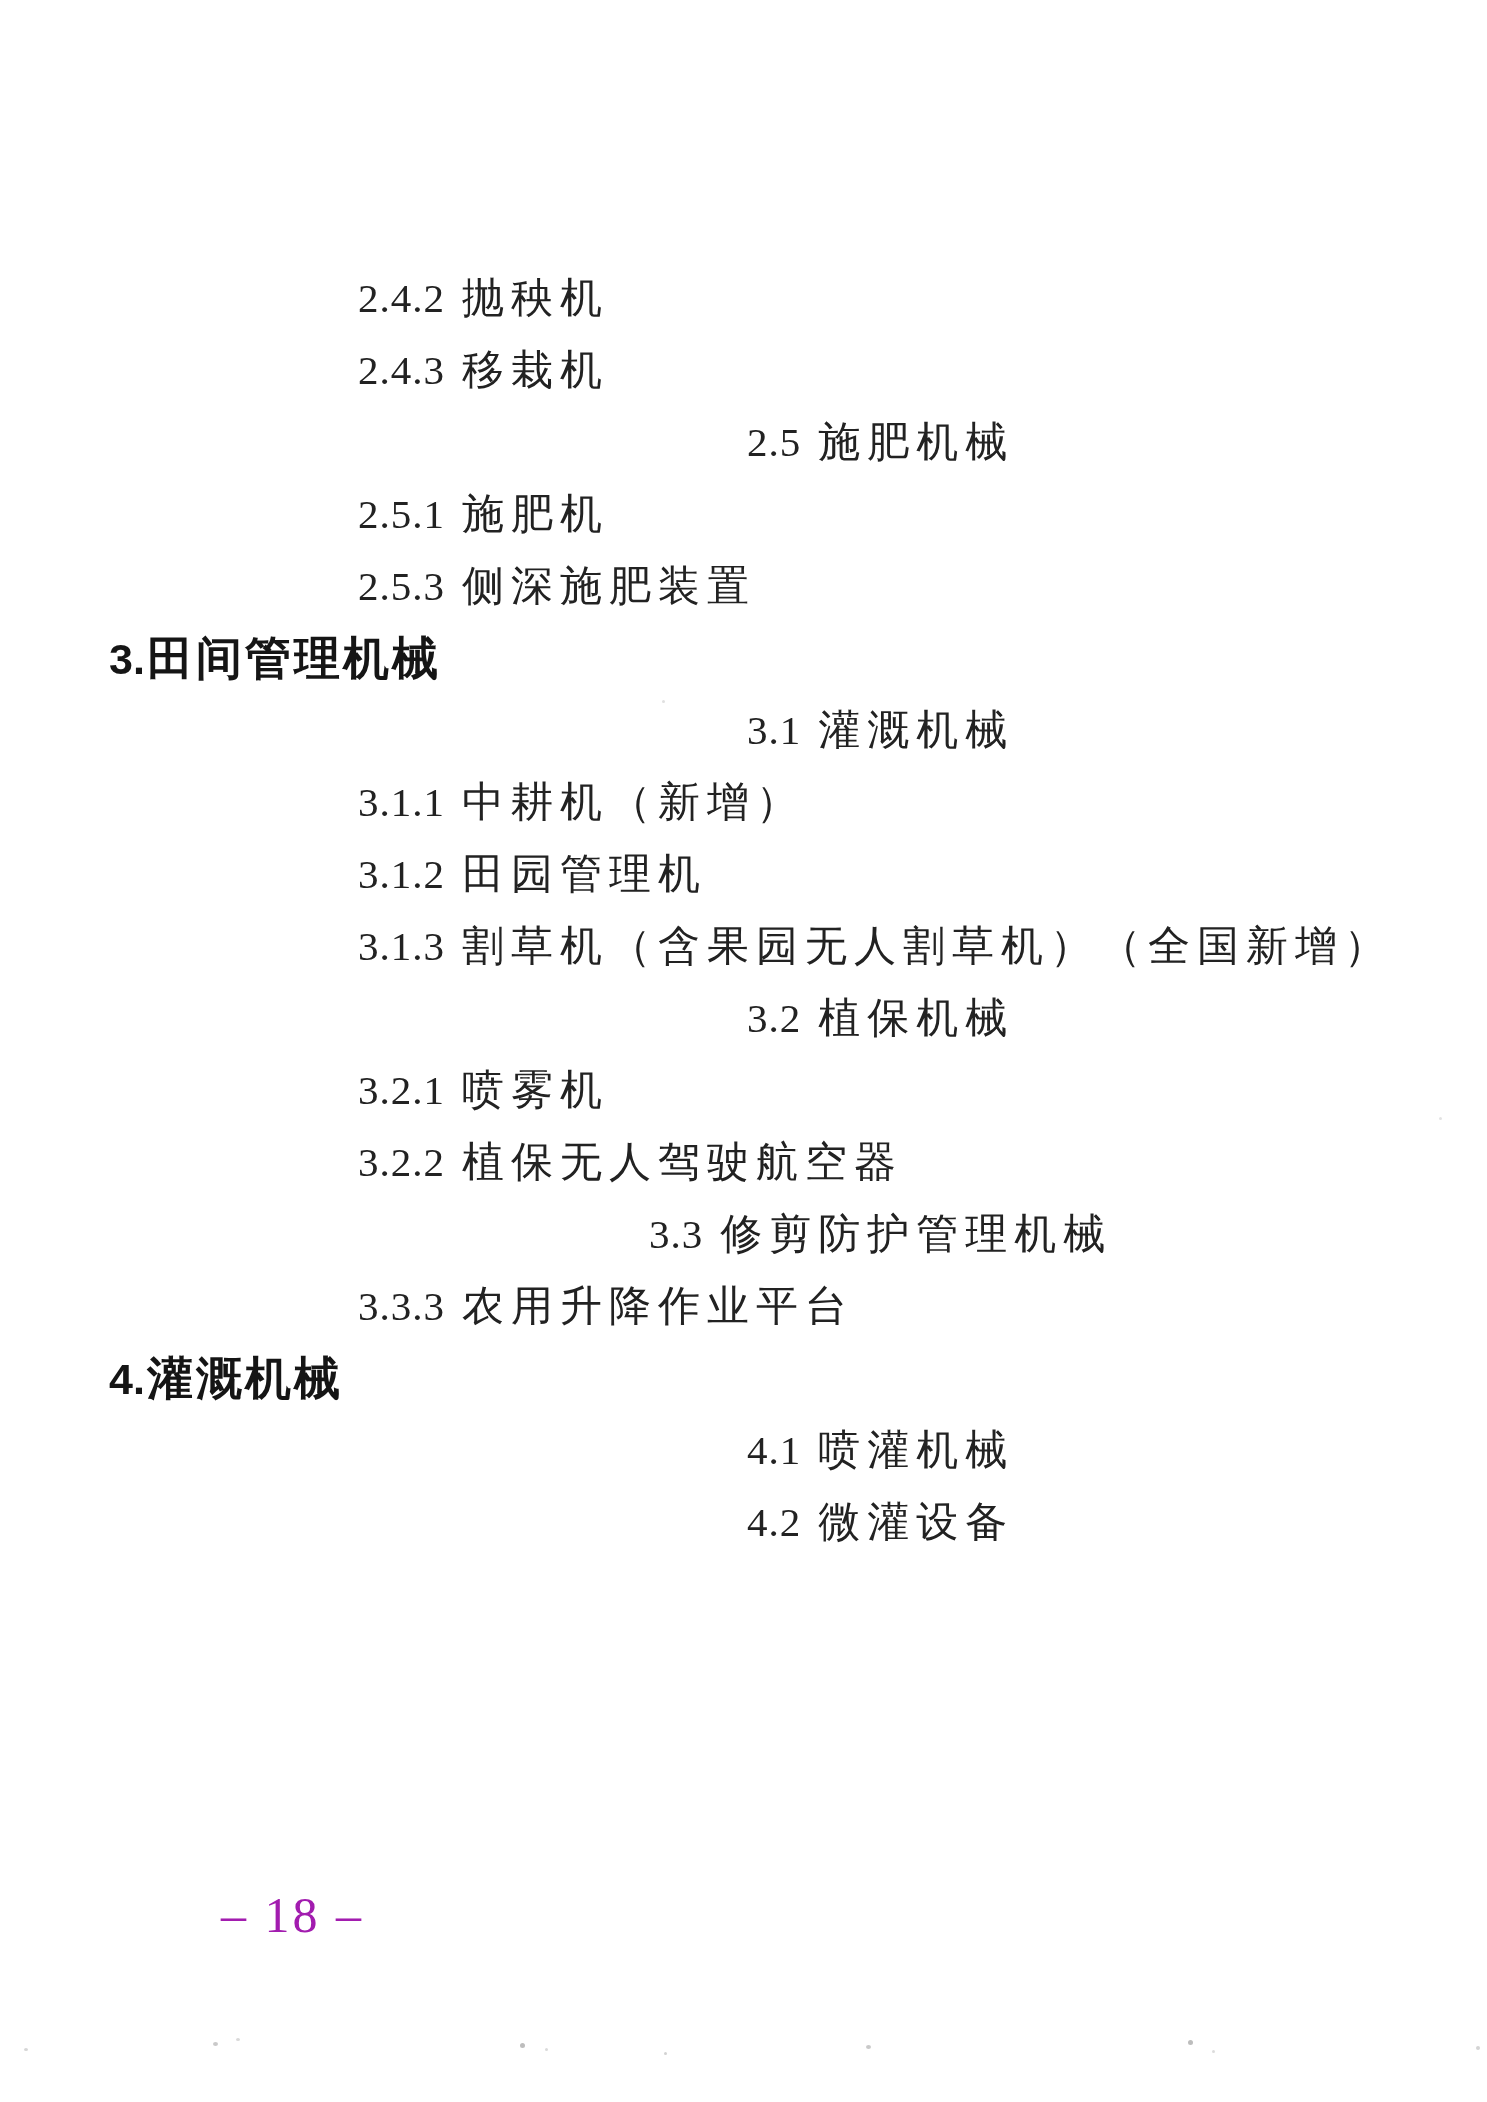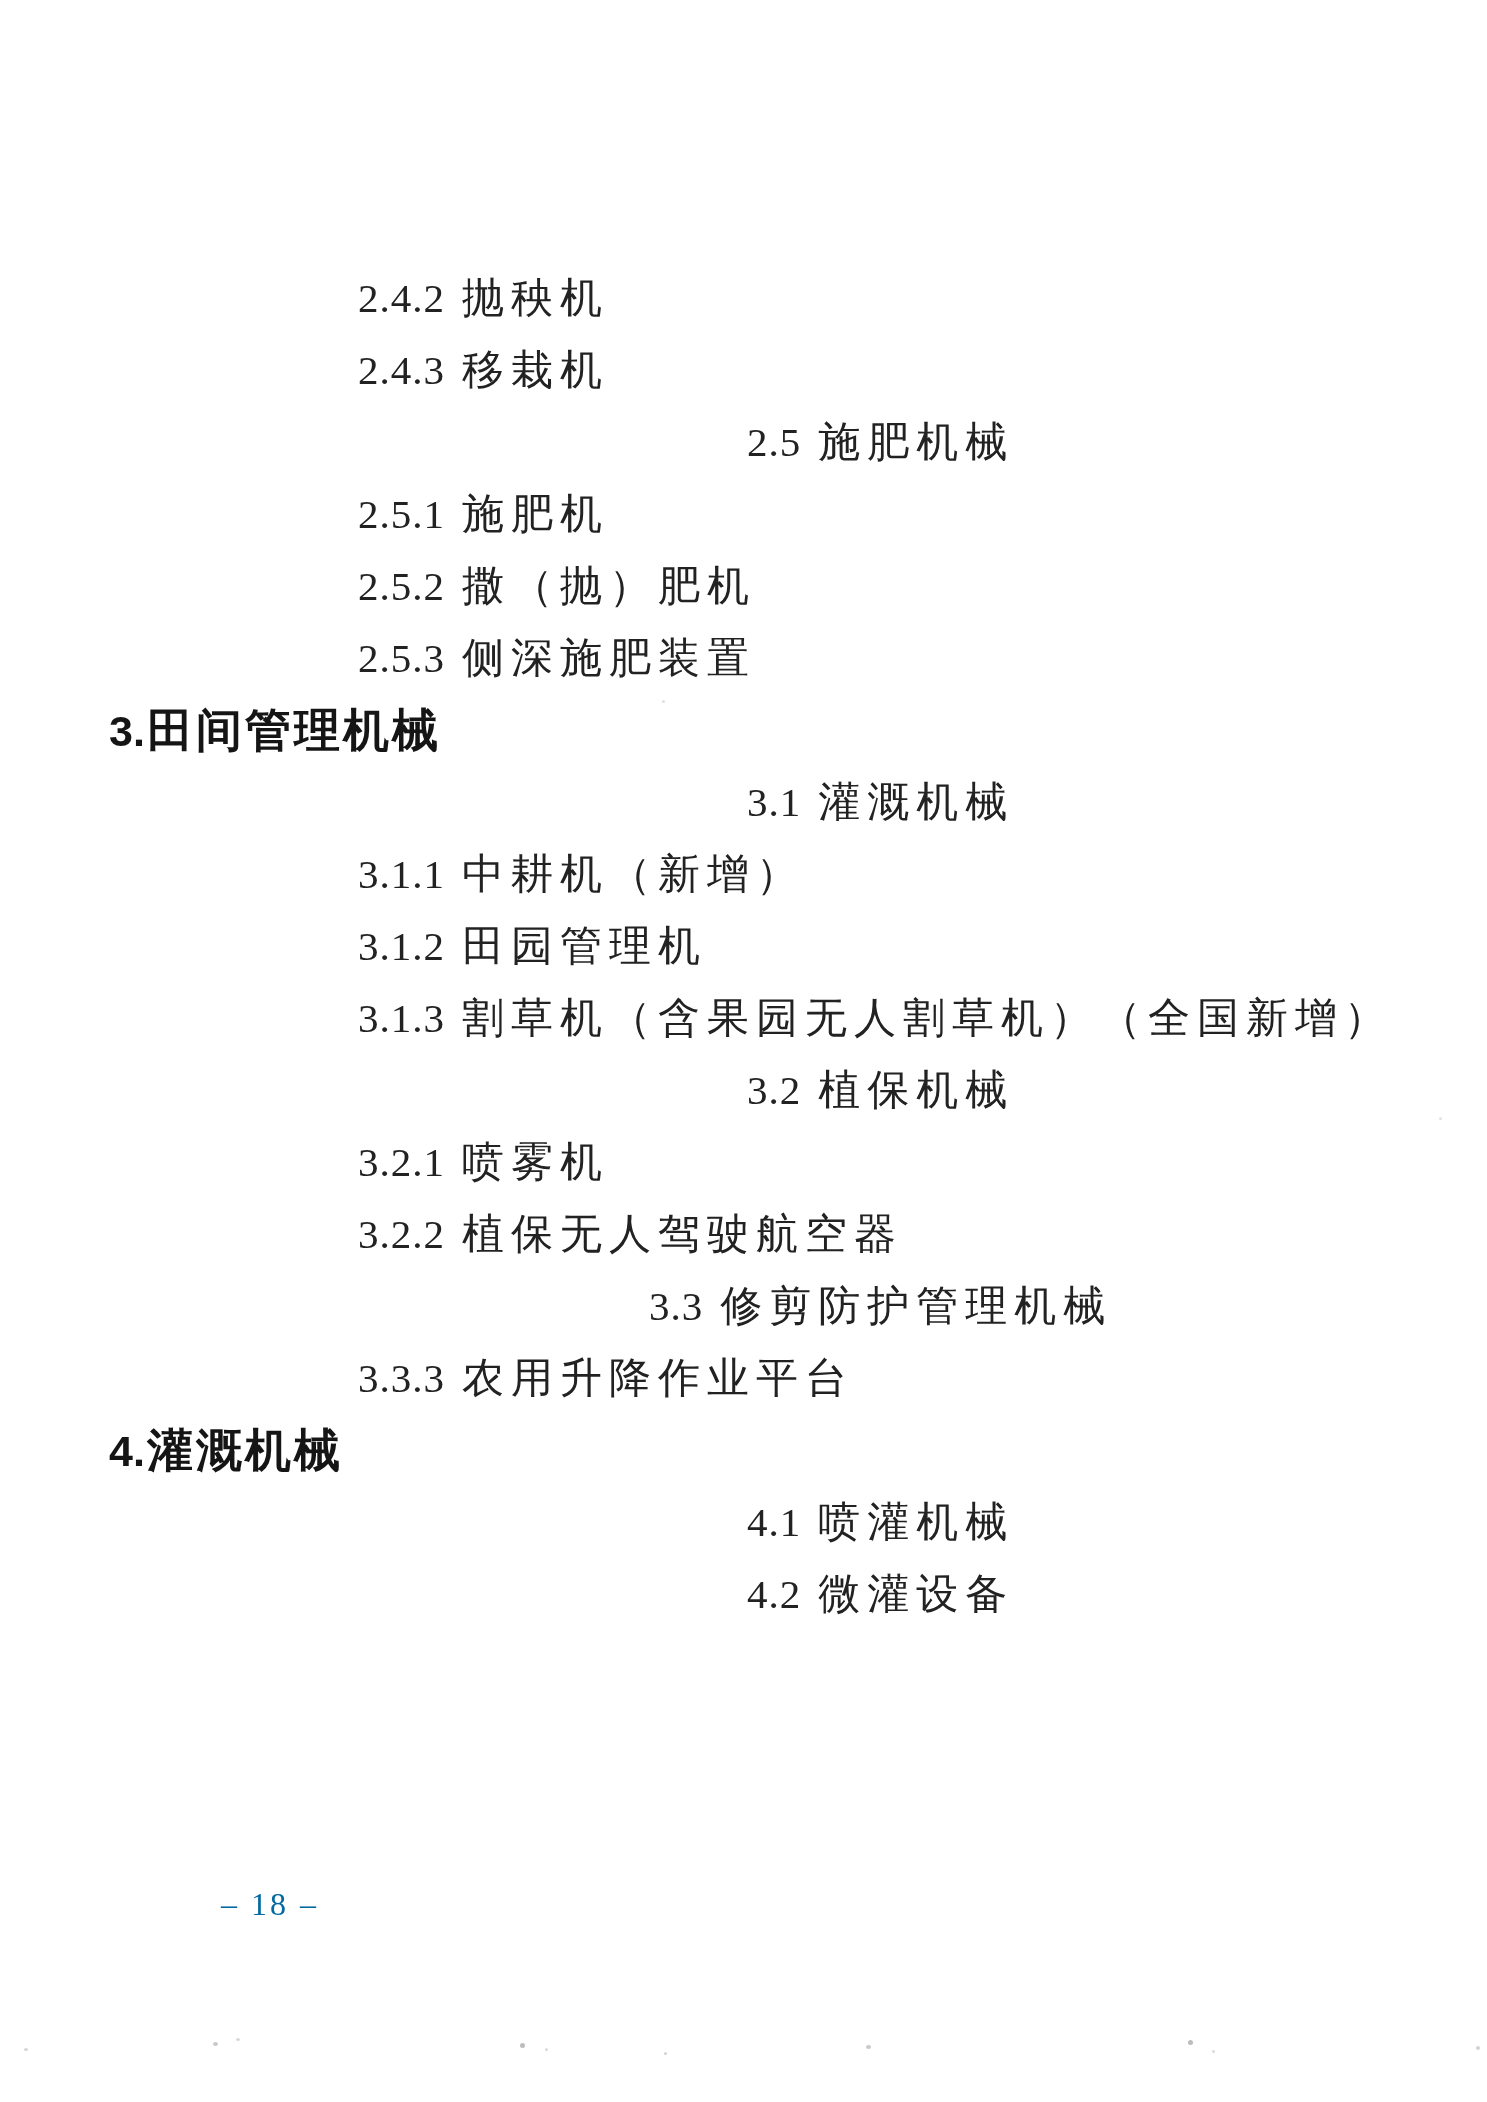--- a/index.html
+++ b/index.html
@@ -57,23 +57,23 @@
     margin-right: 2px;
     letter-spacing: 0;
   }
   .line.bold .txt {
     letter-spacing: 3px;
   }
   .footer {
     position: absolute;
     top: 1874px;
     left: 221px;
-    font-size: 32px;
+    font-size: 50px;
     letter-spacing: 3px;
-    color: #0369a1;
+    color: #a21caf;
     font-family: "Liberation Serif", "DejaVu Serif", serif;
   }
   
   .speck {
     position: absolute;
     border-radius: 50%;
     background: #c9c9c9;
   }
   .s1  { left: 24px;   top: 2036px; width: 4px; height: 3px; background:#d6d6d6; }
   .s2  { left: 213px;  top: 2030px; width: 5px; height: 4px; }
@@ -91,21 +91,20 @@
 </head>
 <body>
 
 <div class="page">
 
   <div class="content" id="outline-list">
       <div class="line lvl3"><span class="num">2.4.2</span><span class="txt">抛秧机</span></div>
       <div class="line lvl3"><span class="num">2.4.3</span><span class="txt">移栽机</span></div>
       <div class="line lvl2"><span class="num">2.5</span><span class="txt">施肥机械</span></div>
       <div class="line lvl3"><span class="num">2.5.1</span><span class="txt">施肥机</span></div>
-      <div class="line lvl3"><span class="num">2.5.2</span><span class="txt">撒（抛）肥机</span></div>
       <div class="line lvl3"><span class="num">2.5.3</span><span class="txt">侧深施肥装置</span></div>
       <div class="line lvl1 bold"><span class="num">3.</span><span class="txt">田间管理机械</span></div>
       <div class="line lvl2"><span class="num">3.1</span><span class="txt">灌溉机械</span></div>
       <div class="line lvl3"><span class="num">3.1.1</span><span class="txt">中耕机（新增）</span></div>
       <div class="line lvl3"><span class="num">3.1.2</span><span class="txt">田园管理机</span></div>
       <div class="line lvl3"><span class="num">3.1.3</span><span class="txt">割草机（含果园无人割草机）（全国新增）</span></div>
       <div class="line lvl2"><span class="num">3.2</span><span class="txt">植保机械</span></div>
       <div class="line lvl3"><span class="num">3.2.1</span><span class="txt">喷雾机</span></div>
       <div class="line lvl3"><span class="num">3.2.2</span><span class="txt">植保无人驾驶航空器</span></div>
       <div class="line lvl2"><span class="num">3.3</span><span class="txt">修剪防护管理机械</span></div>

